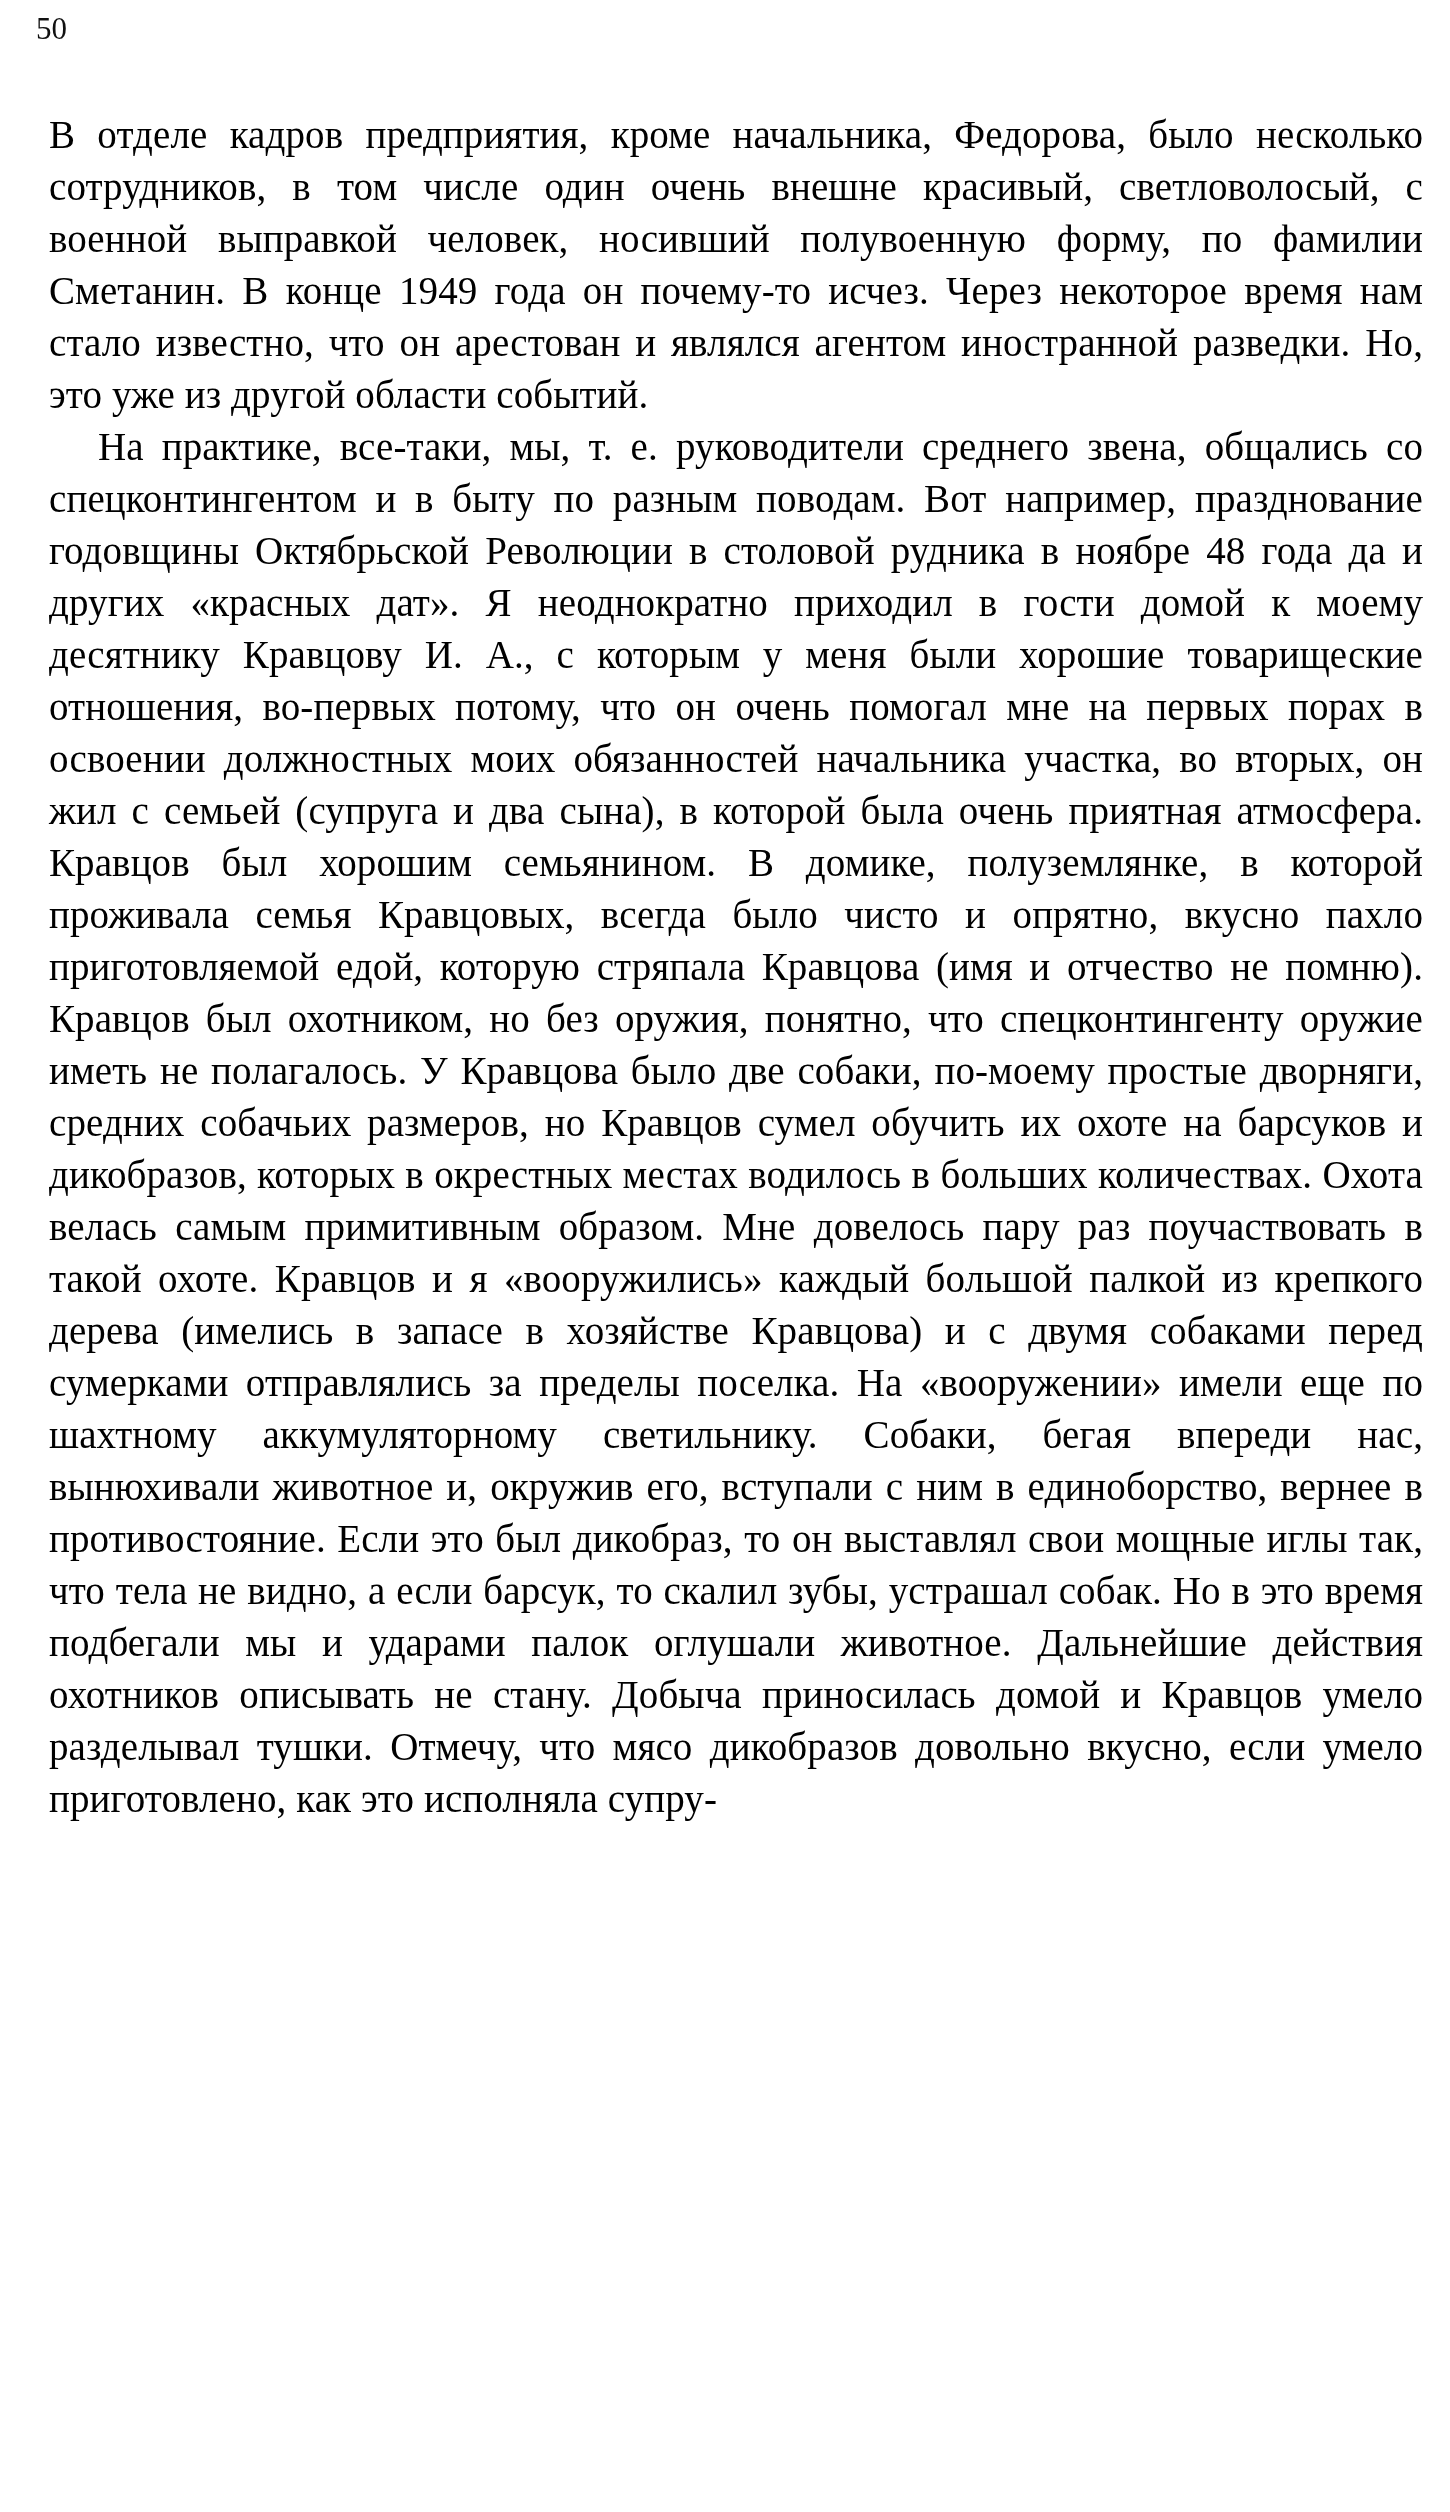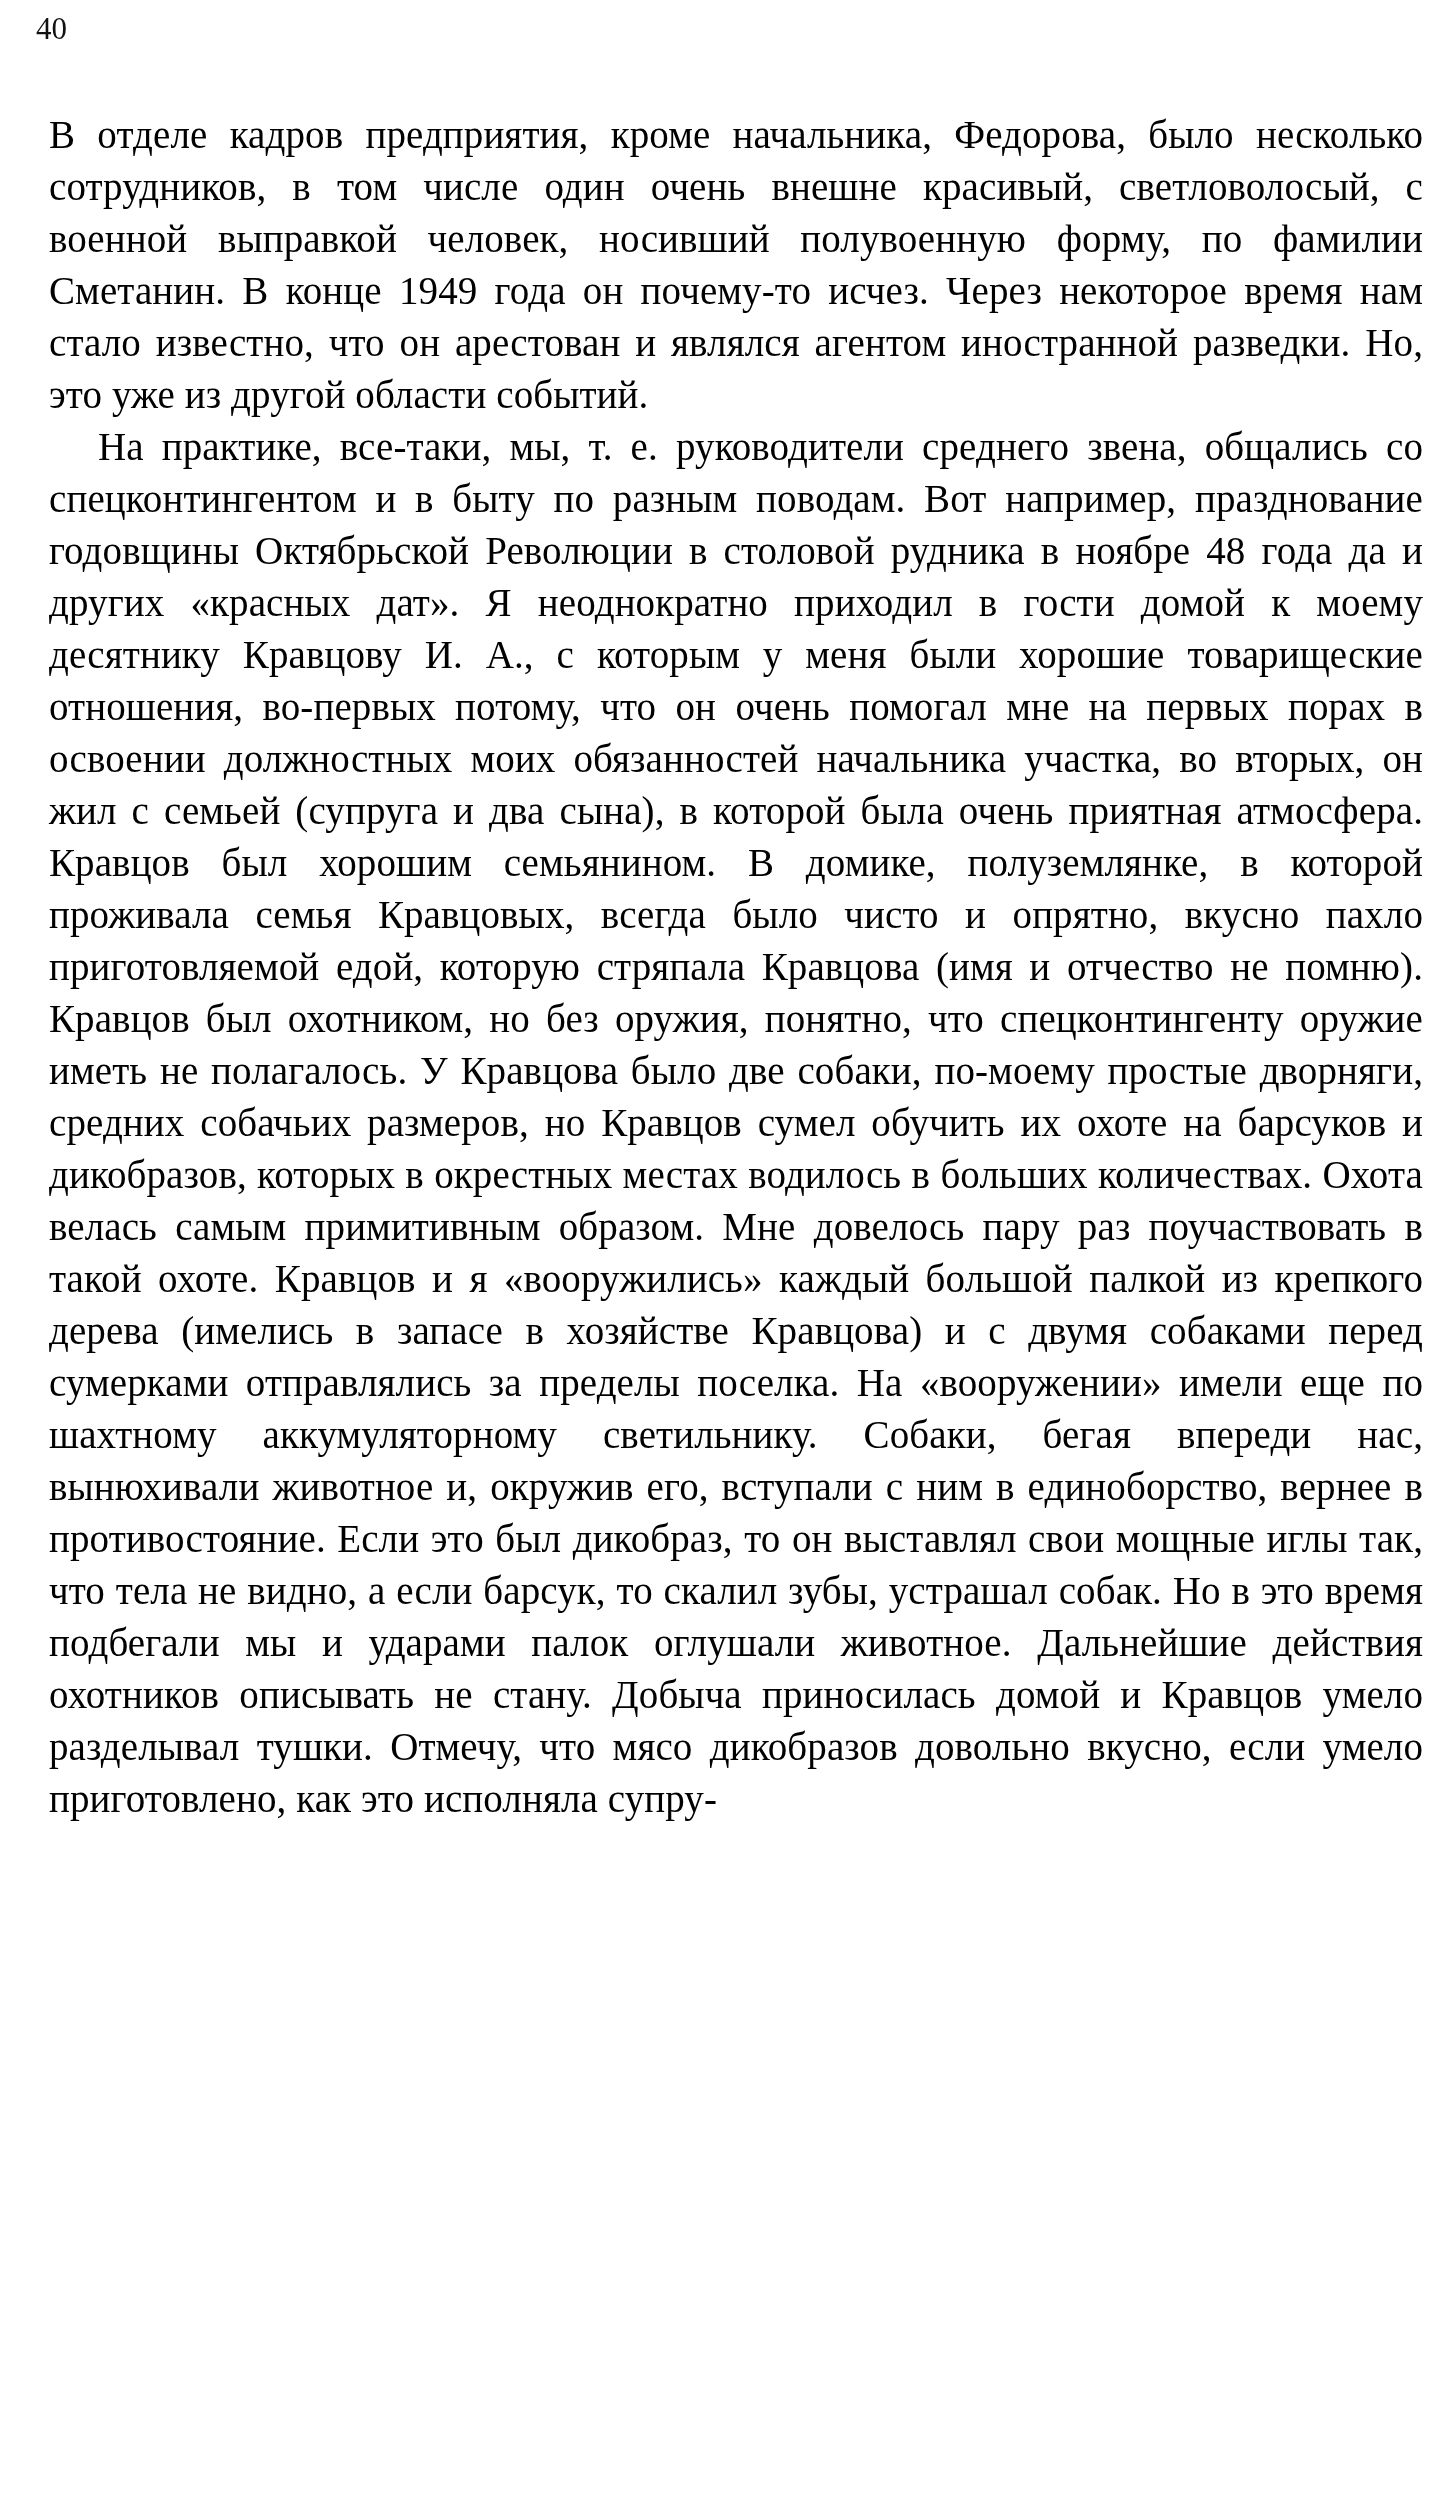--- a/index.html
+++ b/index.html
@@ -54,21 +54,21 @@
   
   .body-text p:last-child {
     margin-bottom: 16px;
   }
 </style>
 </head>
 <body>
 
 <div class="page">
 
-  <div class="page-number">40</div>
+  <div class="page-number">50</div>
 
   <div class="body-text">
     <p>В отделе кадров предприятия, кроме начальника, Федорова, было несколько сотрудников, в том числе один очень внешне красивый, светловолосый, с военной выправкой человек, носивший полувоенную форму, по фамилии Сметанин. В конце 1949 года он почему-то исчез. Через некоторое время нам стало известно, что он арестован и являлся агентом иностранной разведки. Но, это уже из другой области событий.</p>
     <p class="indent">На практике, все-таки, мы, т. е. руководители среднего звена, общались со спецконтингентом и в быту по разным поводам. Вот например, празднование годовщины Октябрьской Революции в столовой рудника в ноябре 48 года да и других «красных дат». Я неоднократно приходил в гости домой к моему десятнику Кравцову И. А., с которым у меня были хорошие товарищеские отношения, во-первых потому, что он очень помогал мне на первых порах в освоении должностных моих обязанностей начальника участка, во вторых, он жил с семьей (супруга и два сына), в которой была очень приятная атмосфера. Кравцов был хорошим семьянином. В домике, полуземлянке, в которой проживала семья Кравцовых, всегда было чисто и опрятно, вкусно пахло приготовляемой едой, которую стряпала Кравцова (имя и отчество не помню). Кравцов был охотником, но без оружия, понятно, что спецконтингенту оружие иметь не полагалось. У Кравцова было две собаки, по-моему простые дворняги, средних собачьих размеров, но Кравцов сумел обучить их охоте на барсуков и дикобразов, которых в окрестных местах водилось в больших количествах. Охота велась самым примитивным образом. Мне довелось пару раз поучаствовать в такой охоте. Кравцов и я «вооружились» каждый большой палкой из крепкого дерева (имелись в запасе в хозяйстве Кравцова) и с двумя собаками перед сумерками отправлялись за пределы поселка. На «вооружении» имели еще по шахтному аккумуляторному светильнику. Собаки, бегая впереди нас, вынюхивали животное и, окружив его, вступали с ним в единоборство, вернее в противостояние. Если это был дикобраз, то он выставлял свои мощные иглы так, что тела не видно, а если барсук, то скалил зубы, устрашал собак. Но в это время подбегали мы и ударами палок оглушали животное. Дальнейшие действия охотников описывать не стану. Добыча приносилась домой и Кравцов умело разделывал тушки. Отмечу, что мясо дикобразов довольно вкусно, если умело приготовлено, как это исполняла супру-</p>
   </div>
 
 </div>
 
 
 </body></html>

